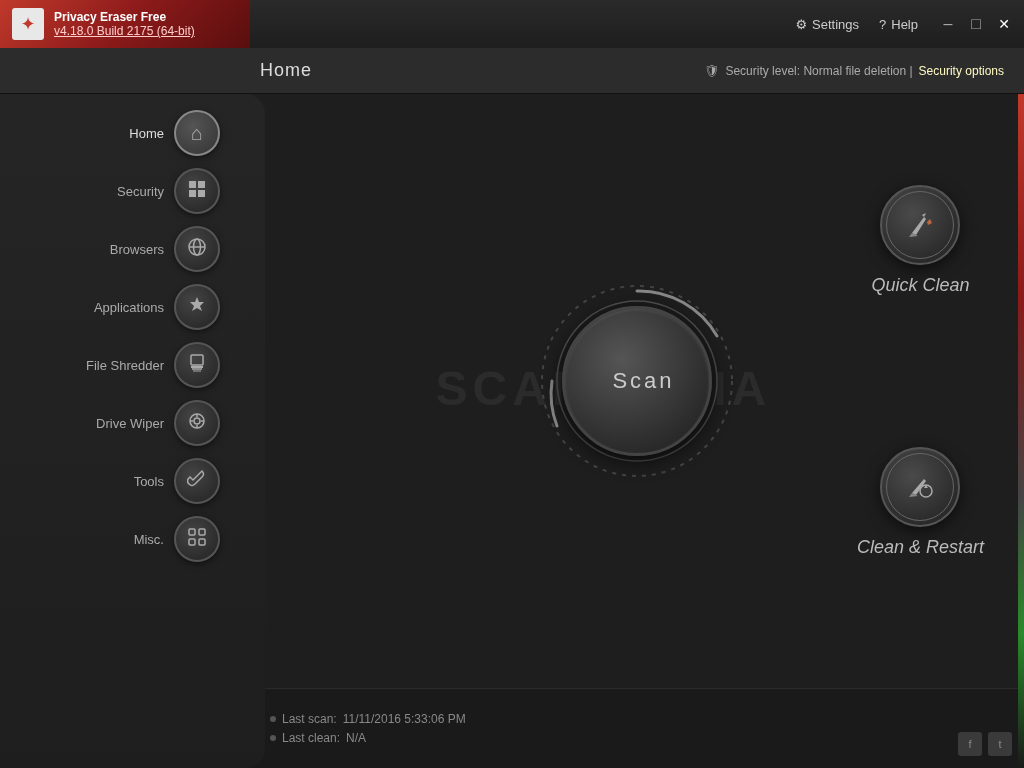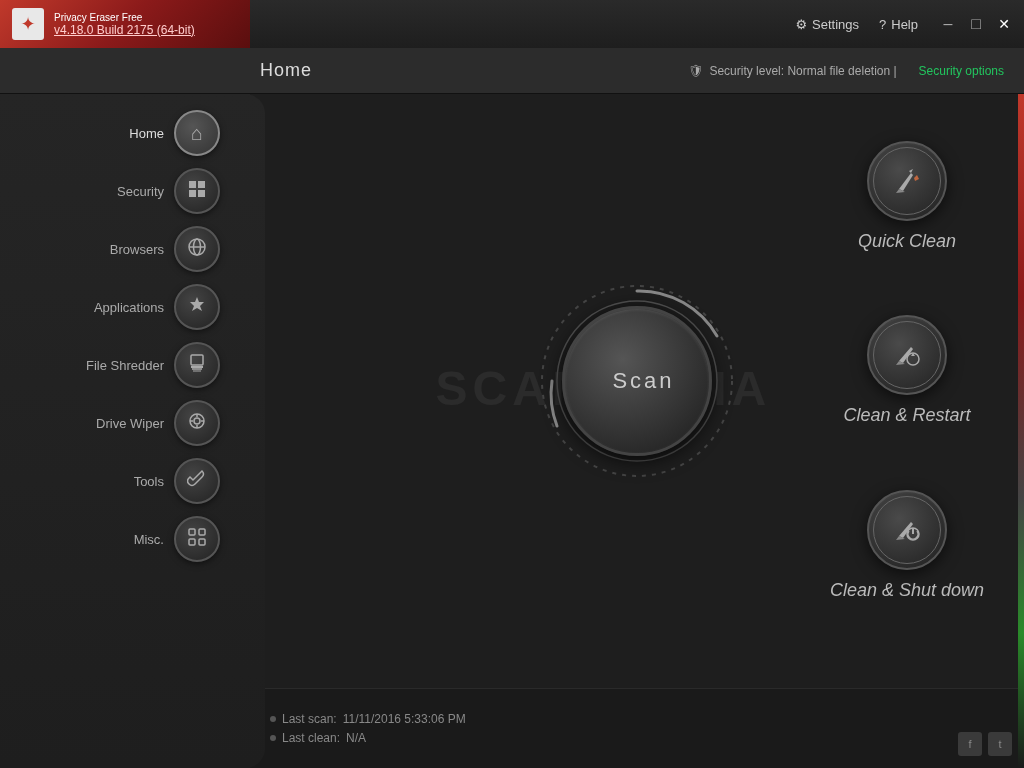--- a/index.html
+++ b/index.html
@@ -37,22 +37,22 @@
       border-radius: 3px;
       display: flex;
       align-items: center;
       justify-content: center;
       font-size: 18px;
       color: #c0392b;
     }
     #app-title-block {}
     #app-name {
       color: #fff;
-      font-size: 10px;
-      font-weight: normal;
+      font-size: 12px;
+      font-weight: bold;
     }
     #app-version {
       color: #ffcccc;
       font-size: 12px;
       text-decoration: underline;
     }
     #titlebar-right {
       flex: 1;
       display: flex;
       align-items: center;
@@ -101,24 +101,23 @@
     }
     #security-info {
       display: flex;
       align-items: center;
       gap: 6px;
       padding-right: 20px;
       font-size: 12px;
       color: #aaa;
     }
     #security-link {
-      color: #22c55e;
+      color: #fef9c3;
       cursor: pointer;
       text-decoration: none;
-      margin-left: 16px;
     }
 
     
     #main {
       display: flex;
       height: calc(768px - 48px - 46px);
       position: relative;
     }
 
     
@@ -518,32 +517,20 @@
             <div class="action-circle">
               <svg width="32" height="32" viewBox="0 0 32 32">
                 <path d="M8 22 L20 8 L22 10 L12 24 Z" fill="#aaa"></path>
         <path d="M8 22 L5 26 L14 25 Z" fill="#888"></path>
         <circle cx="22" cy="20" r="6" fill="none" stroke="#aaa" stroke-width="1.5"></circle>
         <path d="M22 14 L24 17 L20 17 Z" fill="#aaa"></path>
               </svg>
             </div>
             <span class="action-label">Clean &amp; Restart</span>
           </div>
-          <div class="action-item">
-            <div class="action-circle">
-              <svg width="32" height="32" viewBox="0 0 32 32">
-                <path d="M8 22 L20 8 L22 10 L12 24 Z" fill="#aaa"></path>
-        <path d="M8 22 L5 26 L14 25 Z" fill="#888"></path>
-        <circle cx="22" cy="20" r="6" fill="none" stroke="#aaa" stroke-width="1.5"></circle>
-        <line x1="22" y1="14" x2="22" y2="20" stroke="#aaa" stroke-width="2"></line>
-        <path d="M18 17 A5 5 0 1 0 26 17" fill="none" stroke="#aaa" stroke-width="1.5"></path>
-              </svg>
-            </div>
-            <span class="action-label">Clean &amp; Shut down</span>
-          </div>
         </div>
 
     </div>
 
     <div id="footer">
       <div class="footer-item">
         <span class="footer-bullet"></span>
         <span>Last scan:</span>
         <span>11/11/2016 5:33:06 PM</span>
       </div>

